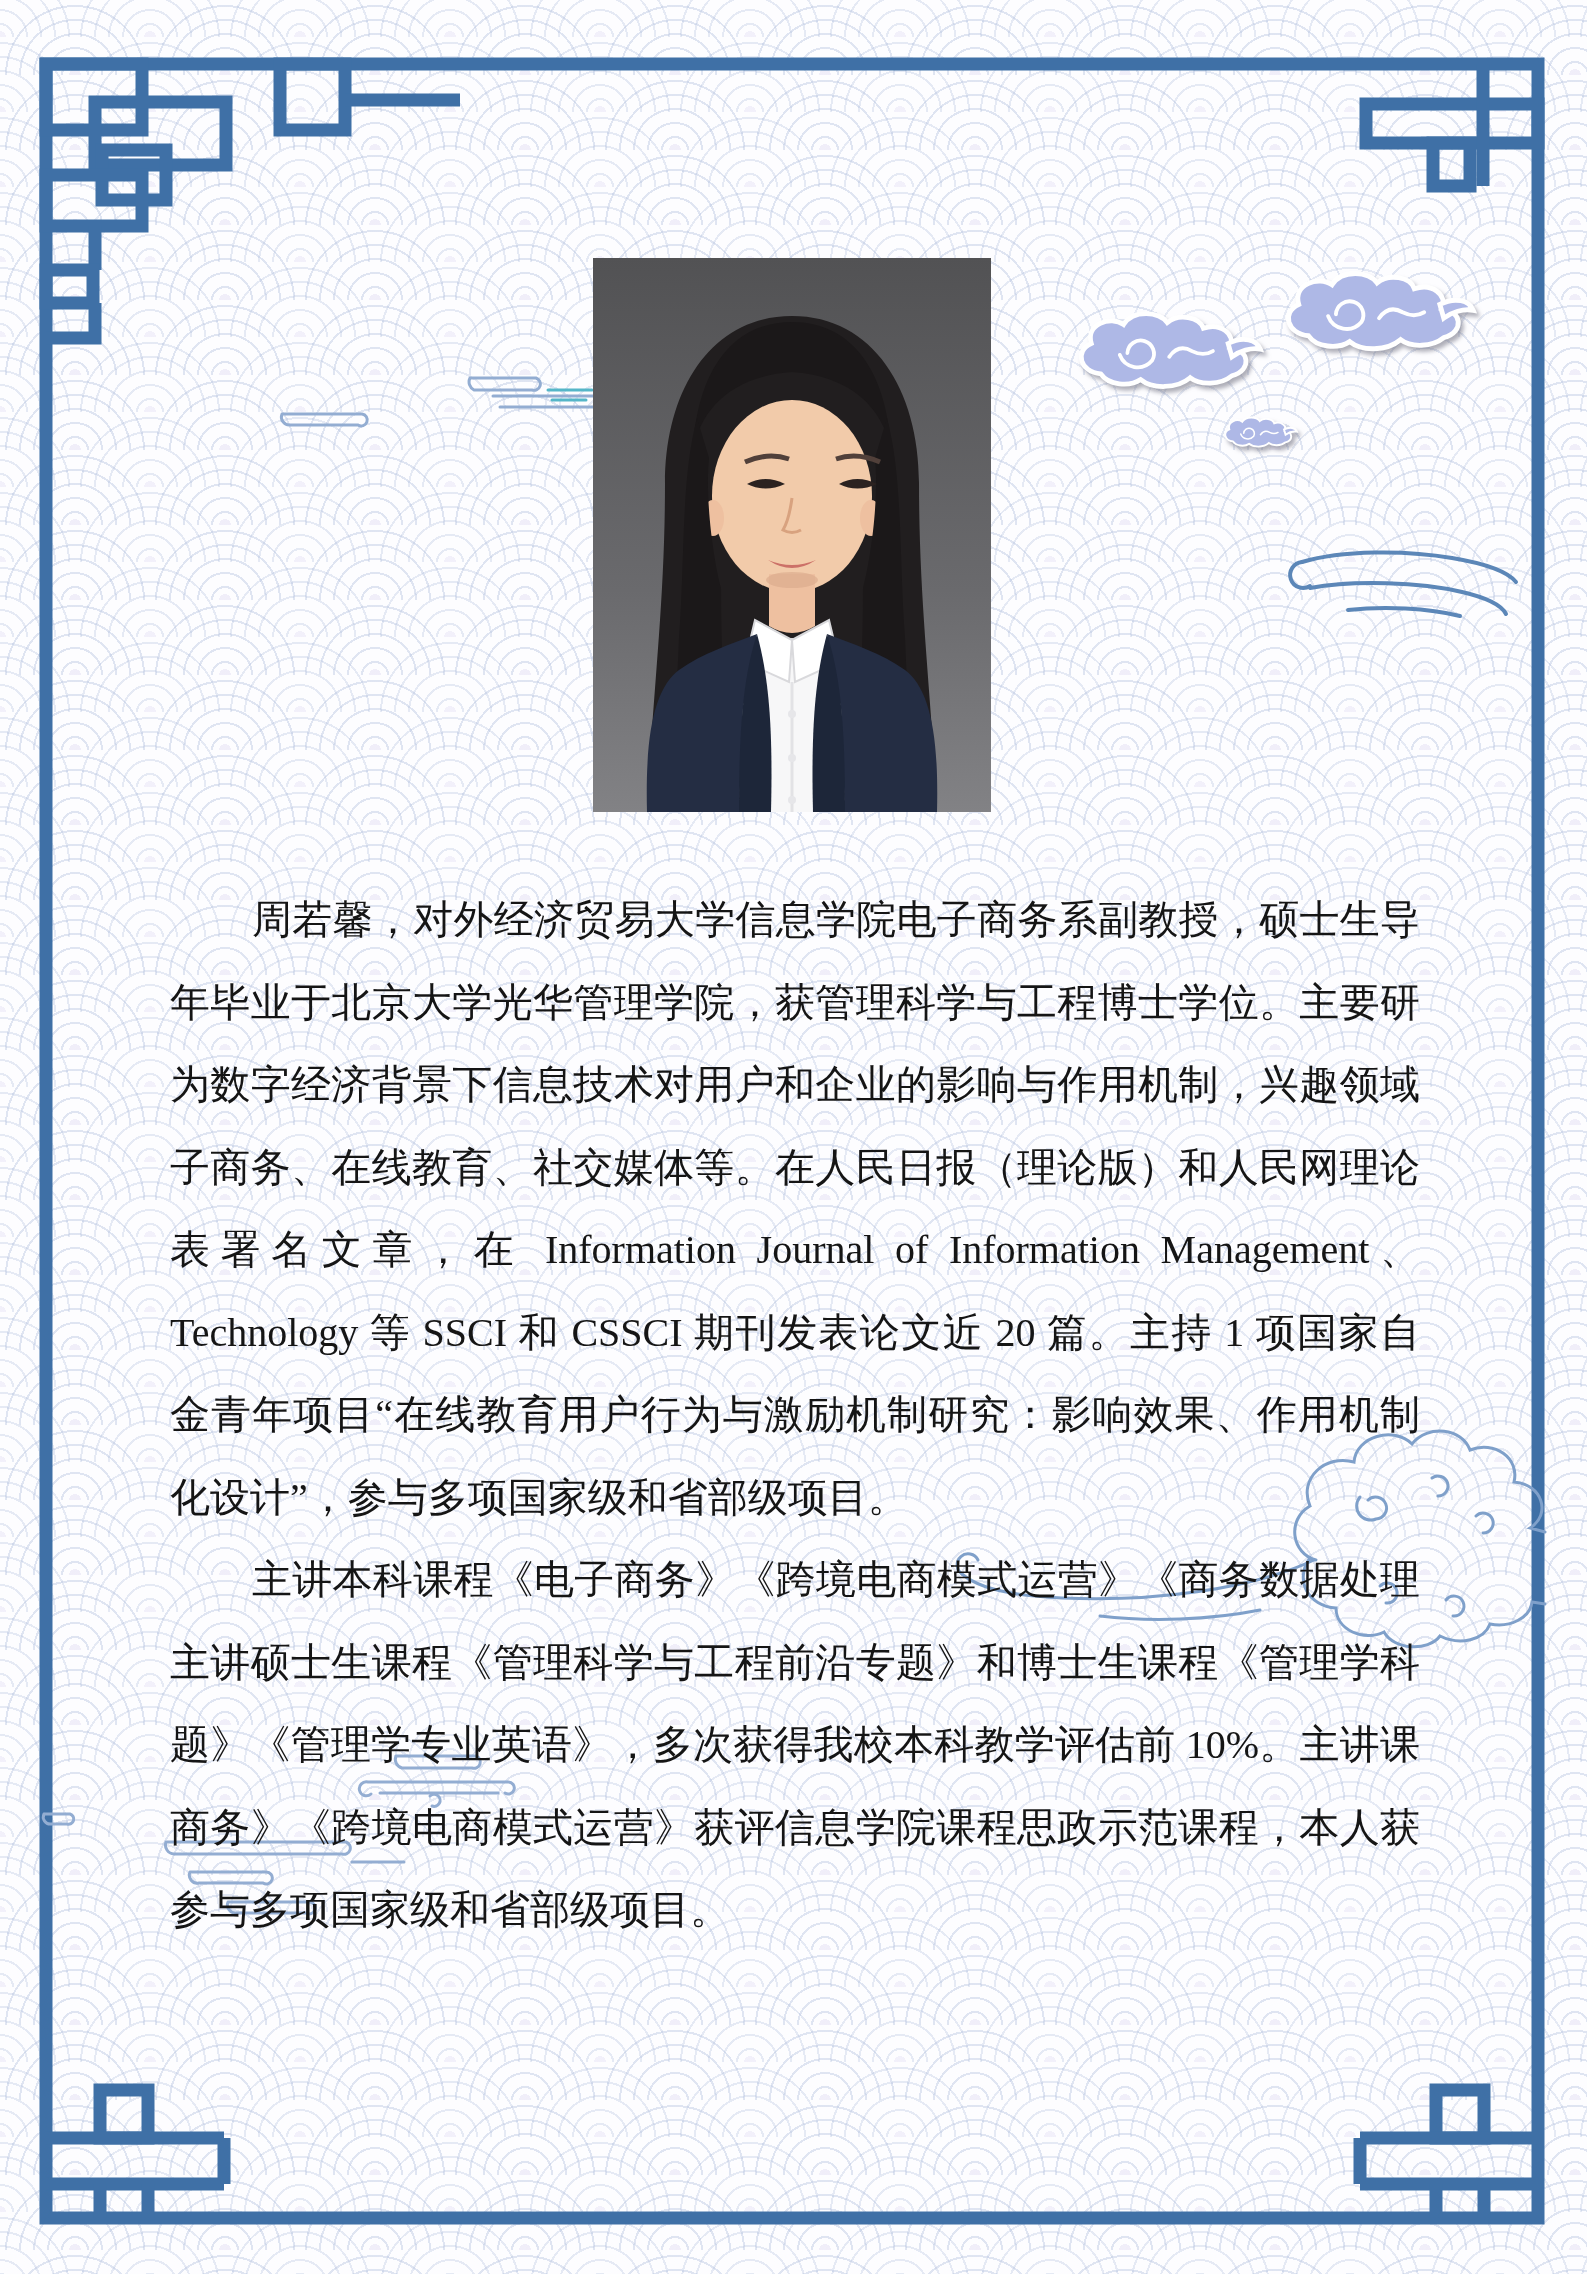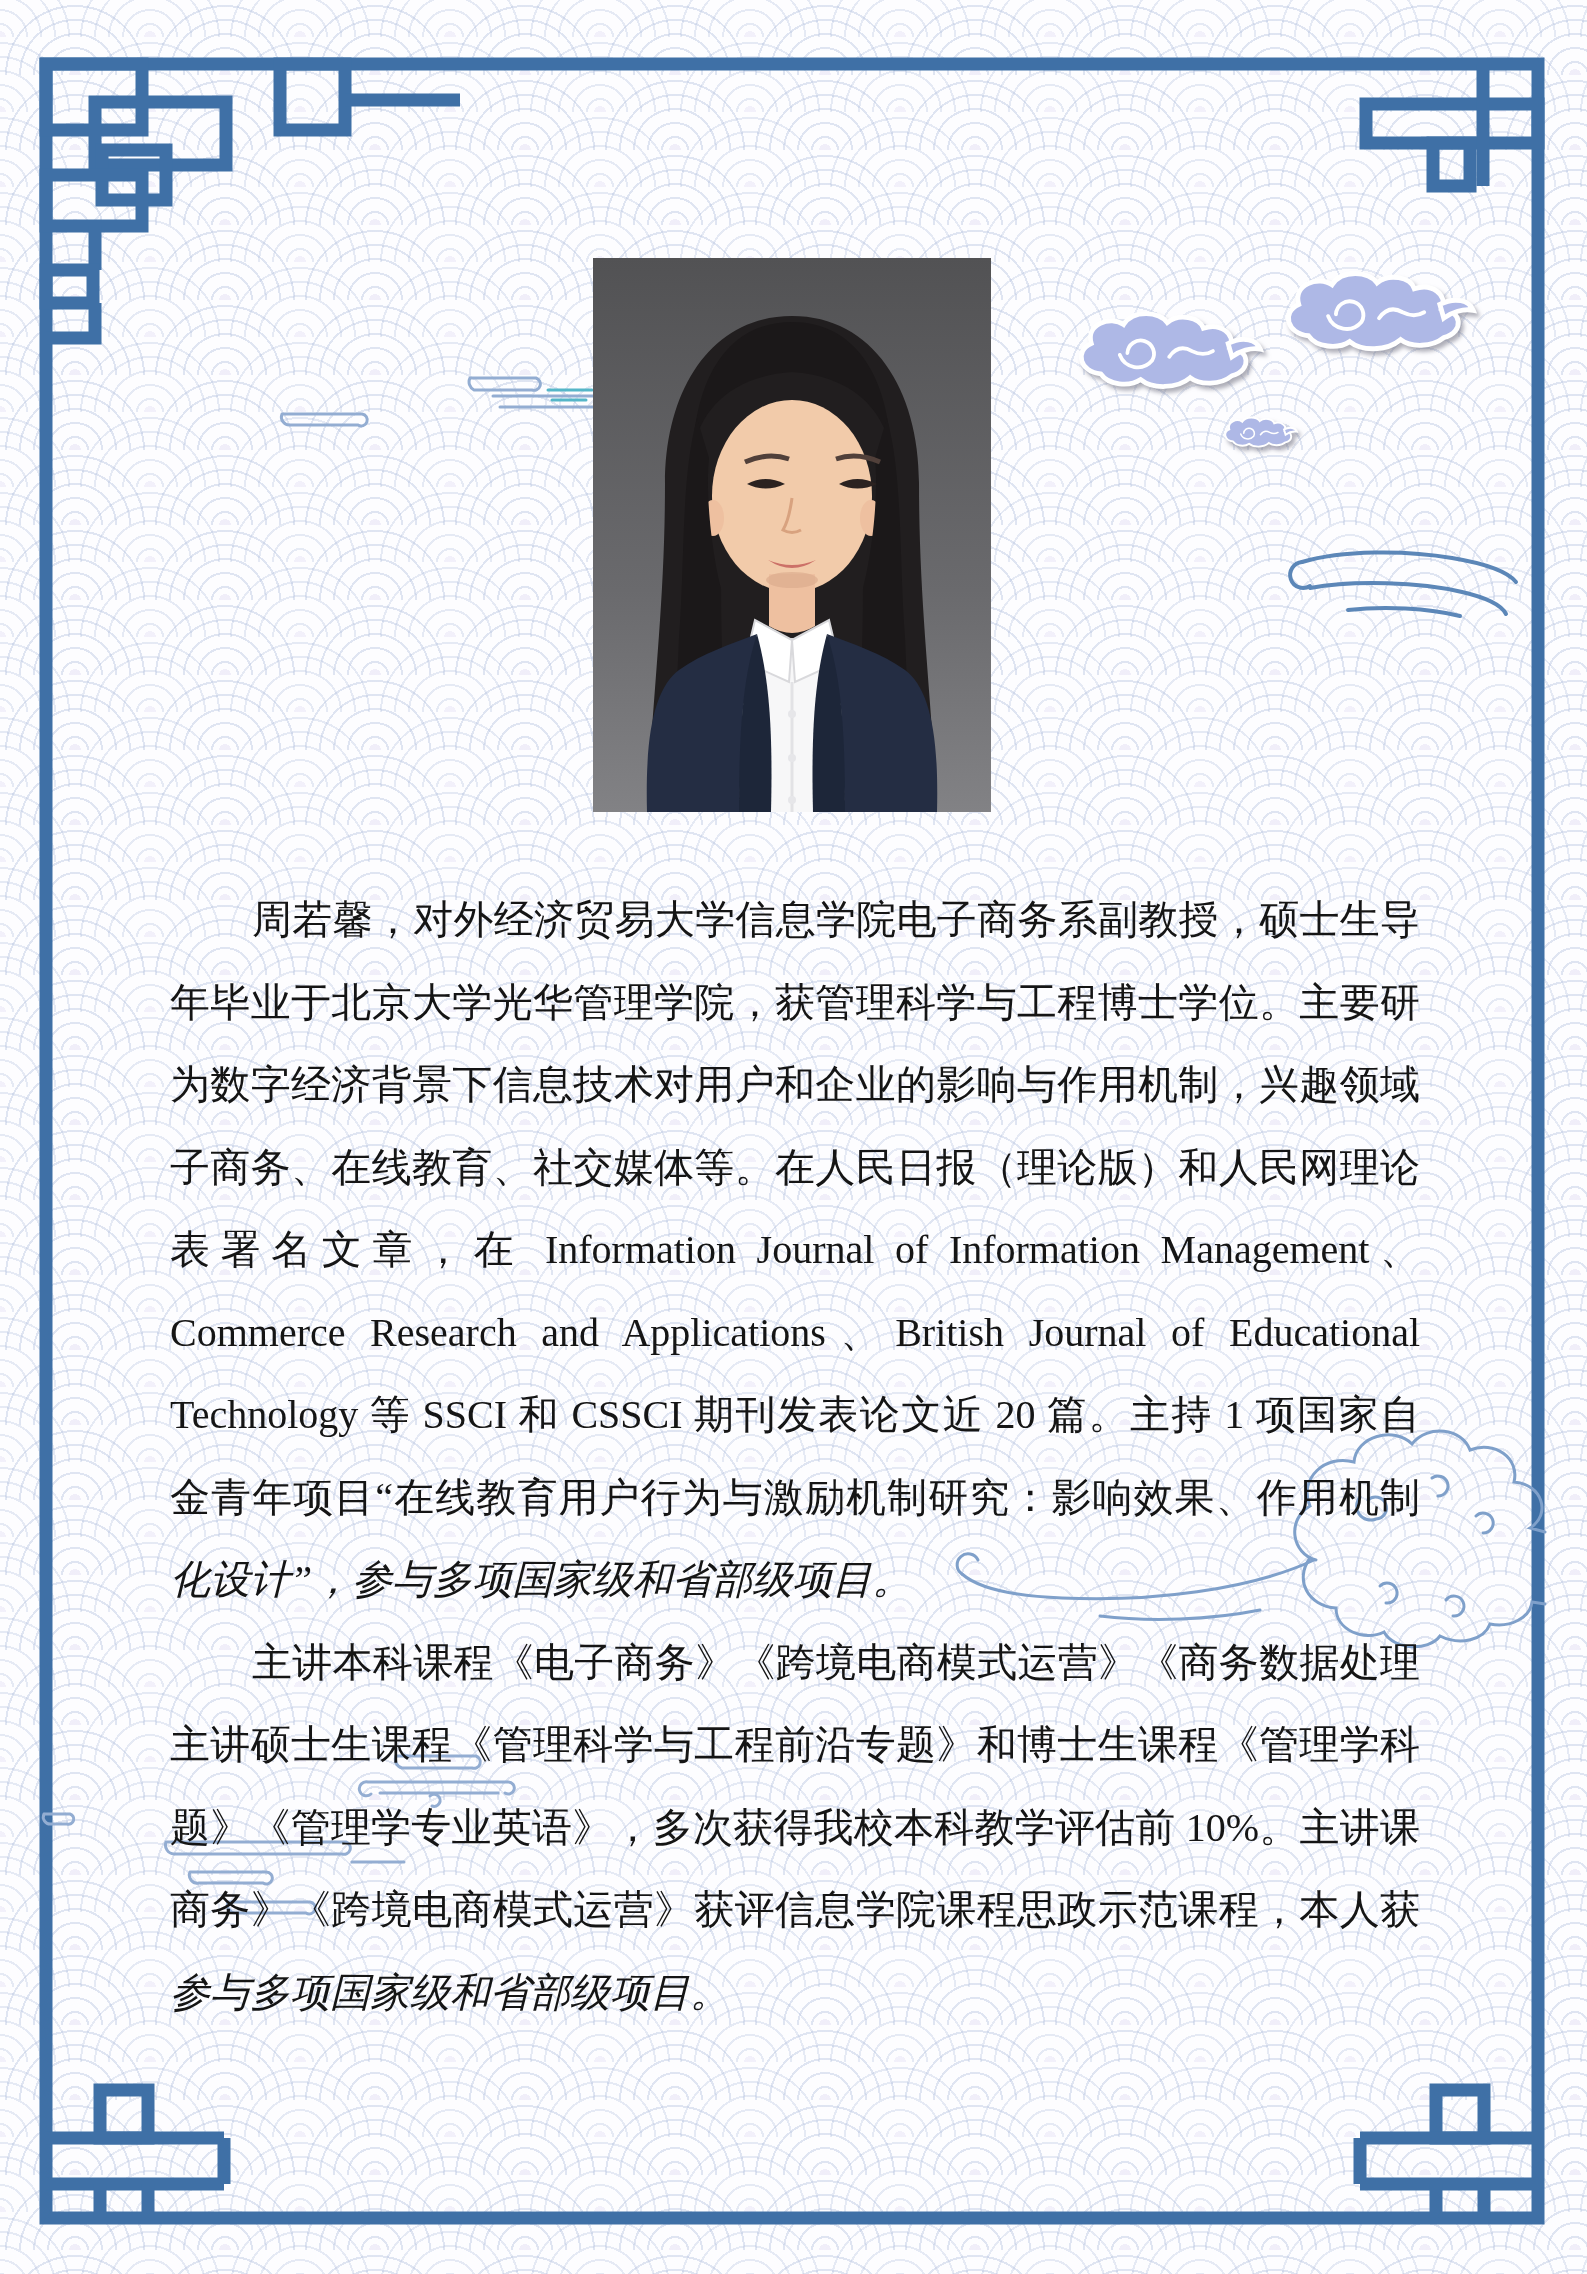--- a/index.html
+++ b/index.html
@@ -47,21 +47,21 @@
 
   .bio{
     position:absolute;left:170px;top:879px;width:1250px;z-index:3;
     color:#151515;
   }
   .line{
     height:82.5px;line-height:82.5px;font-size:40px;
     text-align:justify;text-align-last:justify;
     overflow:hidden;white-space:normal;
   }
-  .line.last{text-align-last:left;font-style:italic;}
+  .line.last{text-align-last:left;}
   .line.indent{text-indent:82px;}
 </style>
 </head>
 <body>
 
 <div class="page">
 
   <svg class="deco" width="1587" height="2274" viewBox="0 0 1587 2274">
 
     <g class="frame">
@@ -187,21 +187,20 @@
   </div>
 
   <div class="bio">
     <div class="para">
 
     <div class="line indent">周若馨，对外经济贸易大学信息学院电子商务系副教授，硕士生导师。2019</div>
         <div class="line">年毕业于北京大学光华管理学院，获管理科学与工程博士学位。主要研究方向</div>
         <div class="line">为数字经济背景下信息技术对用户和企业的影响与作用机制，兴趣领域包括电</div>
         <div class="line">子商务、在线教育、社交媒体等。在人民日报（理论版）和人民网理论频道发</div>
         <div class="line">表署名文章，在 Information Journal of Information Management、Electronic</div>
-        <div class="line">Commerce Research and Applications、British Journal of Educational</div>
         <div class="line">Technology 等 SSCI 和 CSSCI 期刊发表论文近 20 篇。主持 1 项国家自然科学基</div>
         <div class="line">金青年项目“在线教育用户行为与激励机制研究：影响效果、作用机制与个性</div>
         <div class="line last">化设计”，参与多项国家级和省部级项目。</div>
       </div>
     <div class="para">
 
     <div class="line indent">主讲本科课程《电子商务》《跨境电商模式运营》《商务数据处理与分析》，</div>
         <div class="line">主讲硕士生课程《管理科学与工程前沿专题》和博士生课程《管理学科前沿专</div>
         <div class="line">题》《管理学专业英语》，多次获得我校本科教学评估前 10%。主讲课程《电子</div>
         <div class="line">商务》《跨境电商模式运营》获评信息学院课程思政示范课程，本人获我校首</div>

